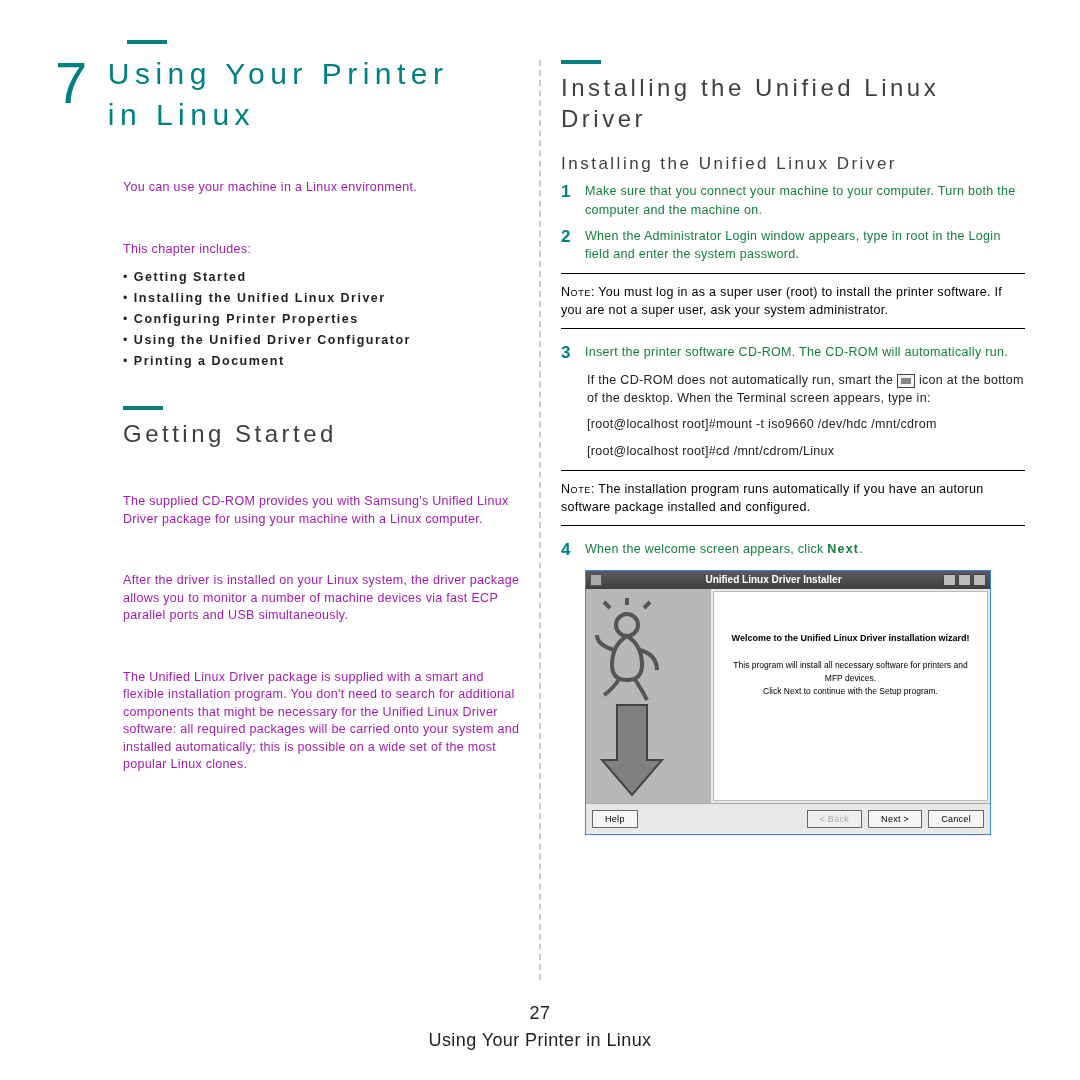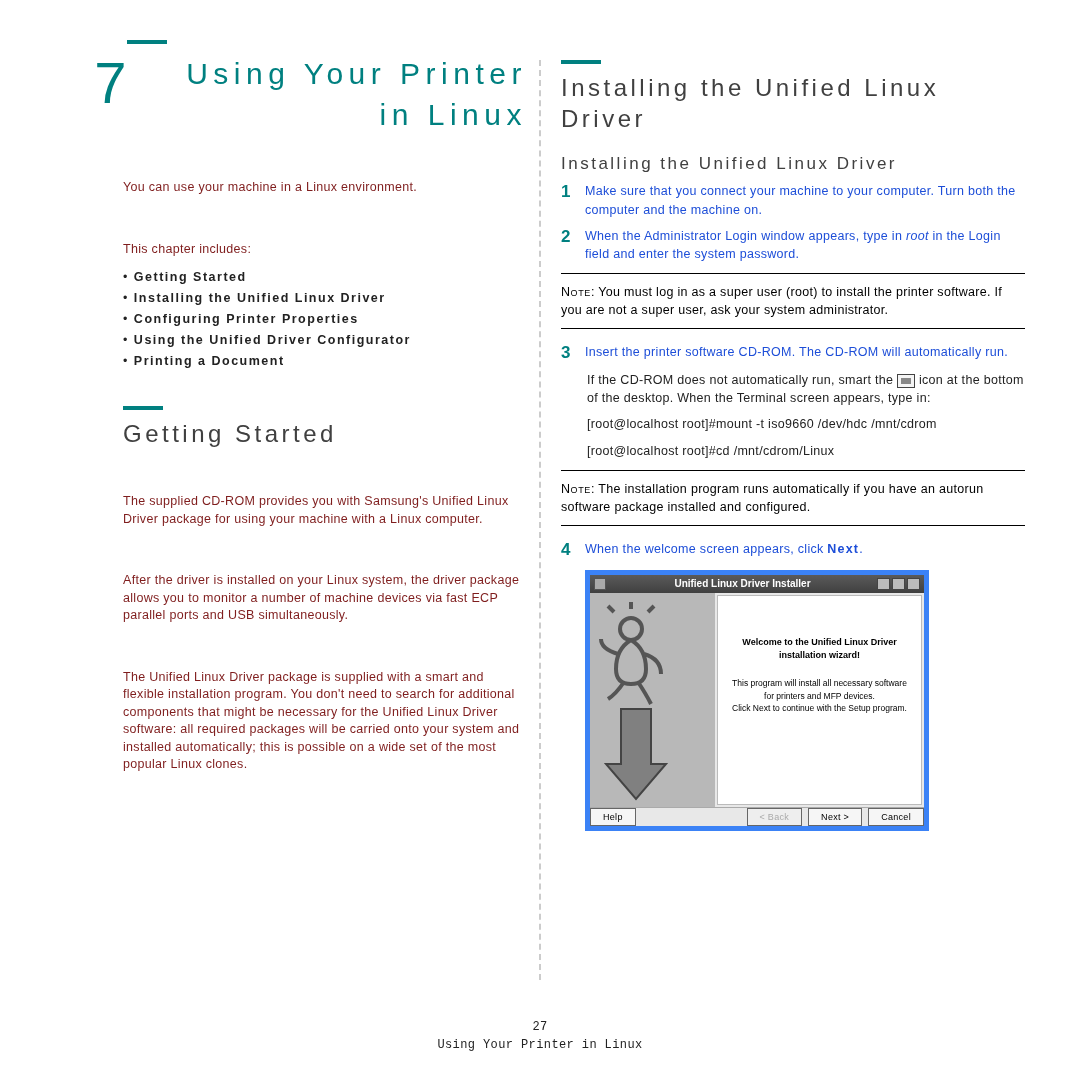--- a/index.html
+++ b/index.html
@@ -32,21 +32,21 @@
     display: inline-block;
     font-size: 58px;
     font-weight: 400;
     color: #008080;
     vertical-align: top;
     letter-spacing: 2px;
     font-family: Arial, sans-serif;
     line-height: 1;
     margin-right: 14px;
   }
-  .h1-block { margin-bottom: 26px; text-align: right; }
+  .h1-block { margin-bottom: 26px; }
   .h1-accent {
     display: block;
     height: 4px;
     width: 40px;
     background: #008080;
     margin-bottom: 10px;
     margin-left: 72px;
   }
   .h1 {
     display: inline-block;
@@ -82,21 +82,21 @@
   .h3 {
     font-size: 17px;
     font-weight: 400;
     color: #404040;
     letter-spacing: 2.5px;
     margin: 20px 0 8px 0;
     font-family: Arial, sans-serif;
   }
   .body-text {
     font-size: 12.5px;
-    color: #7f1d1d;
+    color: #a21caf;
     line-height: 1.4;
     letter-spacing: 0.3px;
     margin-left: 68px;
     margin-bottom: 12px;
     margin-top: 44px;
   }
   .sub-text {
     font-size: 12.5px;
     color: #222222;
     line-height: 1.45;
@@ -118,25 +118,25 @@
   .step-num {
     color: #008080;
     font-size: 17px;
     font-weight: 600;
     width: 24px;
     flex-shrink: 0;
     font-family: Arial, sans-serif;
   }
   .step-text {
     font-size: 12.5px;
-    color: #1d4ed8;
+    color: #15803d;
     line-height: 1.45;
     letter-spacing: 0.3px;
   }
-  .step-text .italic { font-style: italic; }
+  .step-text .italic { }
   .step-text .bold { font-weight: 600; letter-spacing: 1.2px; }
   .note-box {
     border-top: 1px solid #000000;
     border-bottom: 1px solid #000000;
     padding: 9px 0;
     margin: 10px 0 14px 0;
     font-size: 12.5px;
     line-height: 1.45;
     letter-spacing: 0.3px;
   }
@@ -149,23 +149,23 @@
     position: relative;
     background: #f5f5f5;
   }
   .inline-icon::after {
     content: "";
     position: absolute;
     left: 3px; top: 3px; right: 3px; bottom: 3px;
     background: #888;
   }
   .installer-fig {
-    width: 344px;
+    width: 406px;
     margin: 10px 0 0 24px;
-    border: 5px solid #3b82f6;
+    border: 1px solid #3b82f6;
     background: #e8e8e8;
     font-family: Arial, sans-serif;
   }
   .inst-titlebar {
     background: linear-gradient(#5a5a5a,#404040);
     color: #fff;
     font-size: 10px;
     font-weight: 600;
     text-align: center;
     padding: 3px 4px;
@@ -200,43 +200,43 @@
     font-size: 9px;
     line-height: 1.5;
     margin-bottom: 14px;
   }
   .inst-desc {
     font-size: 8.5px;
     line-height: 1.5;
   }
   .inst-footer {
     display: flex;
+    padding: 6px;
     gap: 6px;
     align-items: center;
     border-top: 1px solid #aaa;
   }
   .inst-btn {
     border: 1px solid #666;
     background: #f6f6f6;
     font-size: 9px;
     padding: 3px 12px;
     letter-spacing: 0.3px;
   }
   .inst-btn.disabled { color: #aaa; background:#eee; }
   .inst-footer .grow { flex: 1; }
   .page-footer {
     position: absolute;
     bottom: 26px;
     left: 0; right: 0;
     text-align: center;
-    font-size: 12px;
+    font-size: 18px;
     color: #222;
     letter-spacing: 0.4px;
     line-height: 1.5;
-    font-family: Liberation Mono, monospace;
   }
 </style>
 </head>
 <body>
 
 <div class="page">
 
   <div class="column col-left">
     <div class="h1-block">
       <span class="h1-accent"></span>

